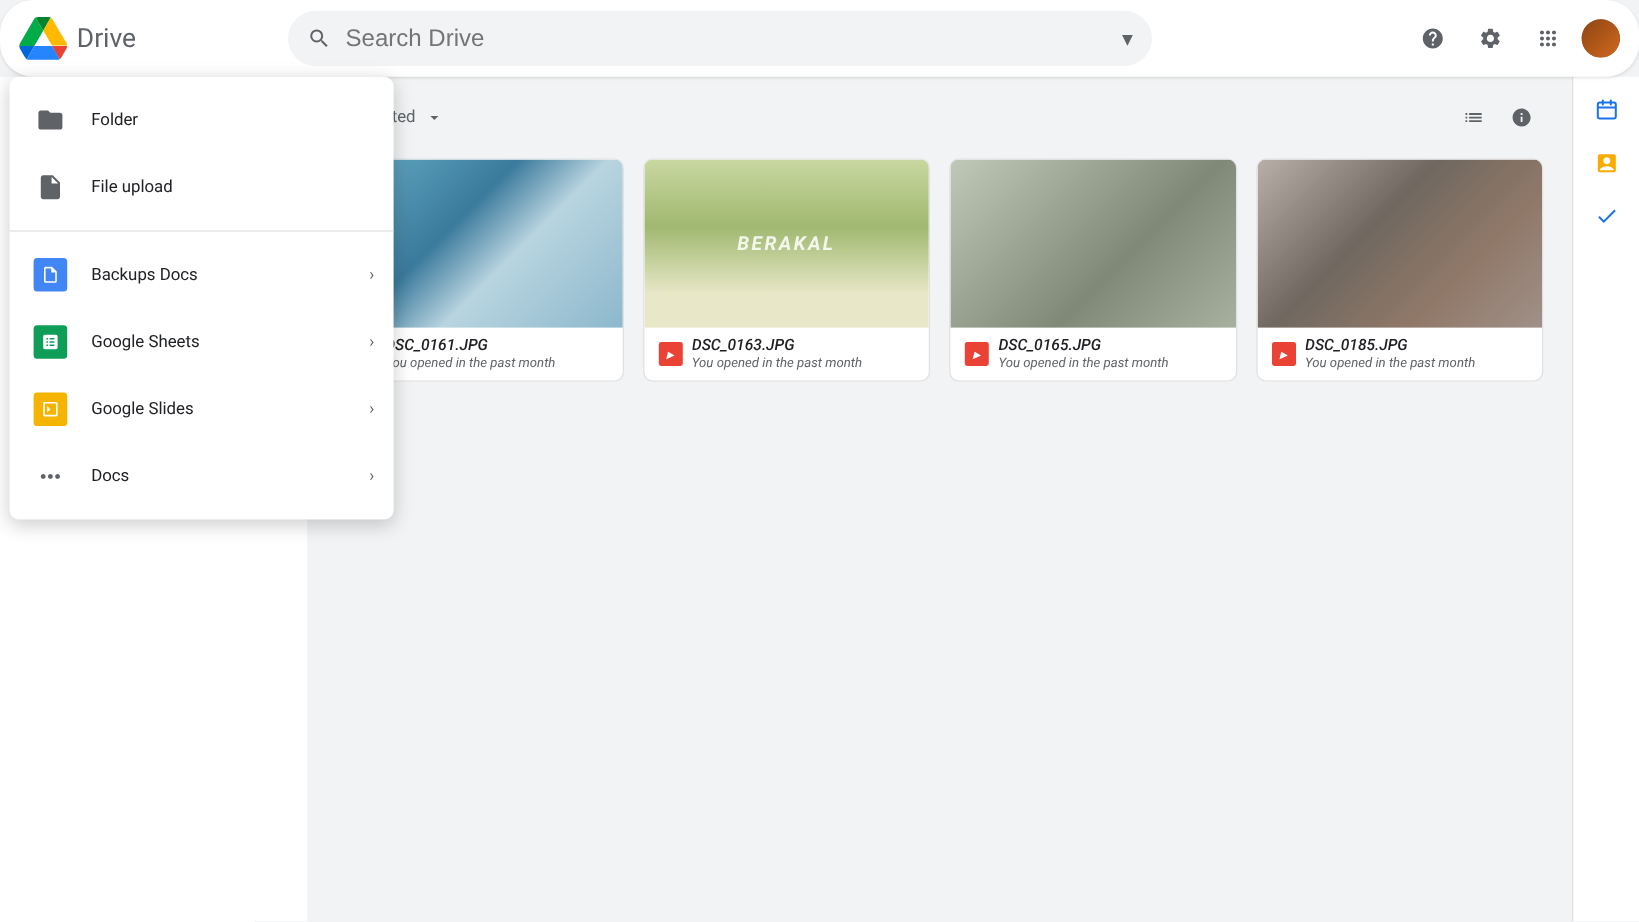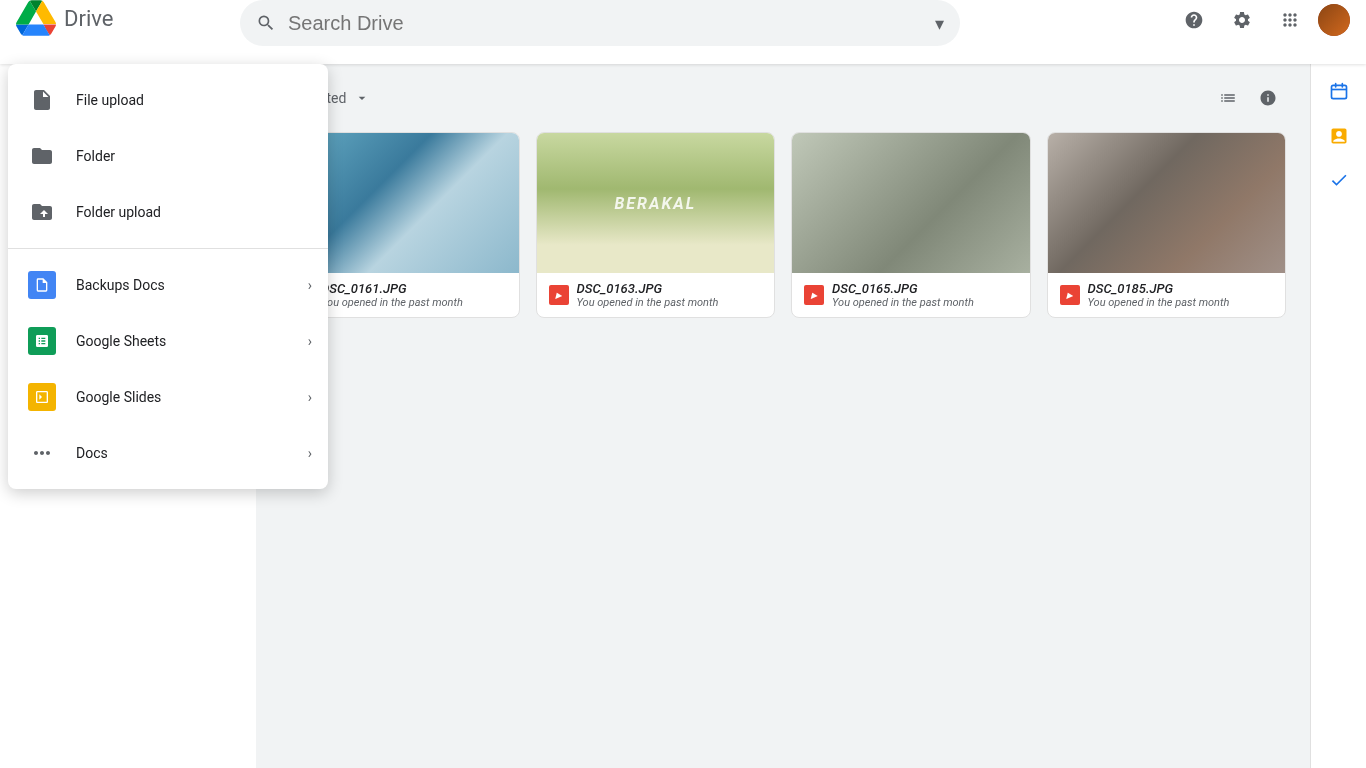--- a/index.html
+++ b/index.html
@@ -11,24 +11,25 @@
       position: relative;
     }
 
     
     .topbar {
       position: fixed;
       top: 0; left: 0; right: 0;
       height: 64px;
       background: #fff;
       display: flex;
-      align-items: flex-start;
+      align-items: center;
       padding: 0 16px;
       z-index: 100;
       box-shadow: 0 1px 3px rgba(0,0,0,0.12);
+      border-radius: 28px;
     }
     .logo-area {
       display: flex;
       align-items: center;
       gap: 8px;
       min-width: 200px;
     }
     .drive-logo {
       width: 40px;
       height: 36px;
@@ -428,41 +429,33 @@
       </svg>
     </button>
   </div>
 
 </div>
 
 <div class="dropdown-menu" id="dropdown-menu">
 <div class="menu-item">
       <div class="menu-item-icon">
         <svg width="24" height="24" viewBox="0 0 24 24" fill="#5f6368">
+          <path d="M10 4H4c-1.1 0-2 .9-2 2v12c0 1.1.9 2 2 2h16c1.1 0 2-.9 2-2V8c0-1.1-.9-2-2-2h-8l-2-2z"></path>
+        </svg>
+      </div>
+      <span class="menu-item-label">Folder</span>
+    </div>
+    <div class="menu-item">
+      <div class="menu-item-icon">
+        <svg width="24" height="24" viewBox="0 0 24 24" fill="#5f6368">
           <path d="M14 2H6c-1.1 0-2 .9-2 2v16c0 1.1.9 2 2 2h12c1.1 0 2-.9 2-2V8l-6-6zm-1 7V3.5L18.5 9H13z"></path>
           <path d="M12 12l-3 3h2v3h2v-3h2l-3-3z" fill="#5f6368"></path>
         </svg>
       </div>
       <span class="menu-item-label">File upload</span>
-    </div>
-    <div class="menu-item">
-      <div class="menu-item-icon">
-        <svg width="24" height="24" viewBox="0 0 24 24" fill="#5f6368">
-          <path d="M10 4H4c-1.1 0-2 .9-2 2v12c0 1.1.9 2 2 2h16c1.1 0 2-.9 2-2V8c0-1.1-.9-2-2-2h-8l-2-2z"></path>
-        </svg>
-      </div>
-      <span class="menu-item-label">Folder</span>
-    </div>
-    <div class="menu-item">
-      <div class="menu-item-icon">
-        <svg width="24" height="24" viewBox="0 0 24 24" fill="#5f6368">
-          <path d="M20 6h-8l-2-2H4c-1.1 0-2 .9-2 2v12c0 1.1.9 2 2 2h16c1.1 0 2-.9 2-2V8c0-1.1-.9-2-2-2zm-2 8h-3v3h-2v-3H10l4-4 4 4z"></path>
-        </svg>
-      </div>
-      <span class="menu-item-label">Folder upload</span>
     </div>
     <div class="menu-divider"></div>
     <div class="menu-item">
       <div class="menu-item-icon">
         <div style="width:28px;height:28px;background:#4285f4;border-radius:3px;display:flex;align-items:center;justify-content:center;">
           <svg width="16" height="16" viewBox="0 0 24 24" fill="white">
             <path d="M14 2H6a2 2 0 0 0-2 2v16a2 2 0 0 0 2 2h12a2 2 0 0 0 2-2V8l-6-6zM6 20V4h7v5h5v11H6z"></path>
           </svg>
         </div>
       </div>

